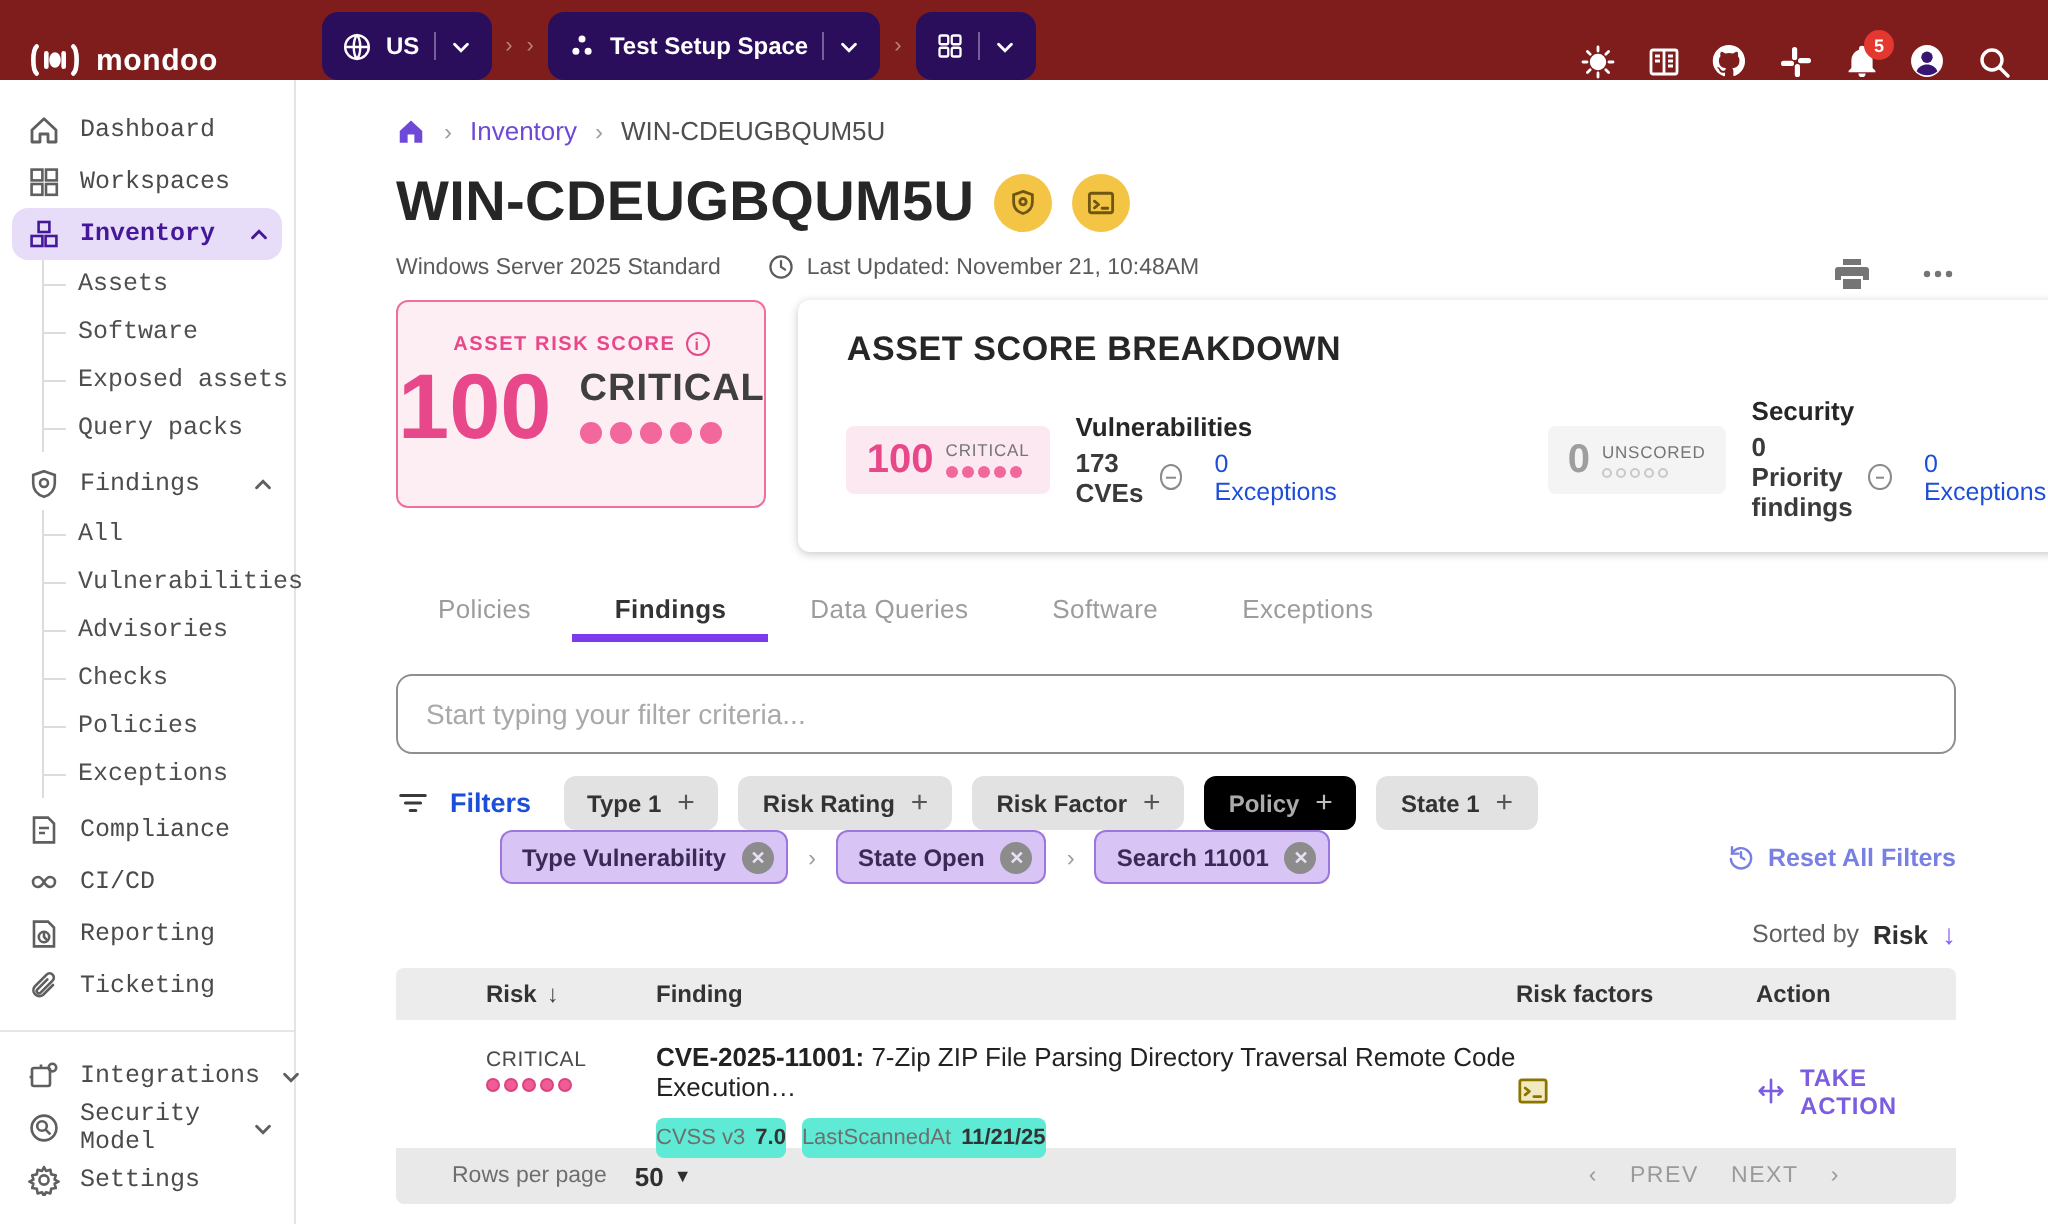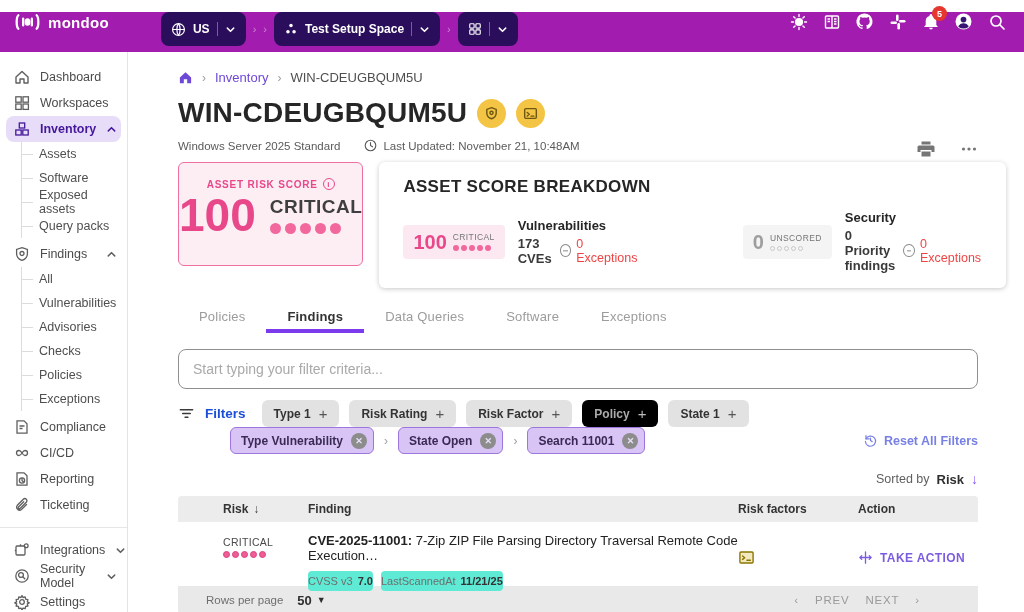--- a/index.html
+++ b/index.html
@@ -1,35 +1,35 @@
 <!DOCTYPE html>
 <html><head>
 <meta charset="utf-8">
 <style>
   * { margin:0; padding:0; box-sizing:border-box; }
   html,body { width:1024px; height:612px; overflow:hidden; background:#fff;
     font-family:"Liberation Sans", sans-serif; }
 
   
-  .topbar { height:40px; background:#a21caf; display:flex; align-items:flex-start; color:#fff;margin-top:12px; }
+  .topbar { height:40px; background:#7f1d1d; display:flex; align-items:flex-end; color:#fff; }
   .brand { display:flex; align-items:center; gap:7px; padding-left:14px; }
   .brand-name { font-size:15px; font-weight:bold; letter-spacing:.3px; }
   .tb-nav { margin-left:52px; display:flex; align-items:center; gap:7px; }
   .tb-pill { background:#2a0e5b; border-radius:8px; height:28px; display:flex; align-items:center;
     gap:7px; padding:17px 10px; font-size:12px; font-weight:bold; cursor:pointer; }
   .tb-pill .pill-div { width:1px; height:14px; background:rgba(255,255,255,.35); }
   .tb-sep { color:rgba(255,255,255,.45); font-size:11px; }
   .tb-icons { margin-left:auto; display:flex; align-items:center; gap:14px; padding-right:18px; }
   .tb-ic { width:19px; height:19px; display:flex; align-items:center; justify-content:center; position:relative; cursor:pointer; }
   .badge { position:absolute; top:-6px; right:-7px; background:#E4372F; color:#fff; font-size:9px;
     min-width:15px; height:15px; border-radius:8px; display:flex; align-items:center; justify-content:center; font-weight:bold; }
 
   
   .layout { display:flex; height:572px; }
-  .sidebar { width:128px; border-right:1px solid #E4E4E4; padding-top:12px; flex-shrink:0; }
+  .sidebar { width:148px; border-right:1px solid #E4E4E4; padding-top:12px; flex-shrink:0;font-family:Liberation Mono, monospace; }
   .main { flex:1; position:relative; overflow:hidden; }
   .content { padding:0 46px 0 50px; }
 
   
   .nav-item { height:26px; display:flex; align-items:center; gap:10px; padding:0 10px 0 14px;
     font-size:12.5px; color:#4B4B4B; cursor:pointer; }
   .nav-item .icn { color:#5F5F5F; display:flex; }
   .nav-item .chev { margin-left:auto; color:#5F5F5F; display:flex; }
   .nav-item.selected { background:#E7DDF9; border-radius:8px; margin:0 6px; padding:0 6px 0 8px;
     color:#45189A; font-weight:bold; }
@@ -80,21 +80,21 @@
   .bd-score { font-size:20px; font-weight:bold; line-height:1; }
   .bd-score.pink { color:#E8488A; } .bd-score.gray { color:#9E9E9E; }
   .bd-col { display:flex; flex-direction:column; gap:3px; }
   .bd-rating { font-size:8.5px; color:#757575; letter-spacing:.4px; }
   .dots-sm { display:flex; gap:2px; }
   .dots-sm i { width:6px; height:6px; border-radius:50%; background:#F2679C; }
   .dots-sm.unscored i { background:transparent; border:1px solid #C9C9C9; width:5px; height:5px; }
   .bd-name { font-size:13px; font-weight:bold; color:#262626; }
   .bd-line2 { display:flex; align-items:center; gap:8px; margin-top:3px; }
   .bd-detail { font-size:13px; font-weight:bold; color:#3A3A3A; }
-  .bd-exc { display:flex; align-items:center; gap:5px; font-size:12.5px; color:#ef4444; }
+  .bd-exc { display:flex; align-items:center; gap:16px; font-size:12.5px; color:#1d4ed8; }
   .minus-circle { width:13px; height:13px; border:1.3px solid #8A8A8A; border-radius:50%; position:relative; }
   .minus-circle::after { content:''; position:absolute; left:2.5px; right:2.5px; top:50%; height:1.3px;
     background:#8A8A8A; transform:translateY(-50%); }
 
   
   .tabs { margin-top:16px; display:flex; }
   .tab { height:29px; padding:0 21px; font-size:13px; color:#9C9C9C; display:flex; align-items:flex-start;
     padding-top:5px; cursor:pointer; position:relative; letter-spacing:.2px; }
   .tab.active { color:#333; font-weight:bold; }
   .tab.active::after { content:''; position:absolute; left:0; right:0; bottom:0; height:4px; background:#7C3AED; }

